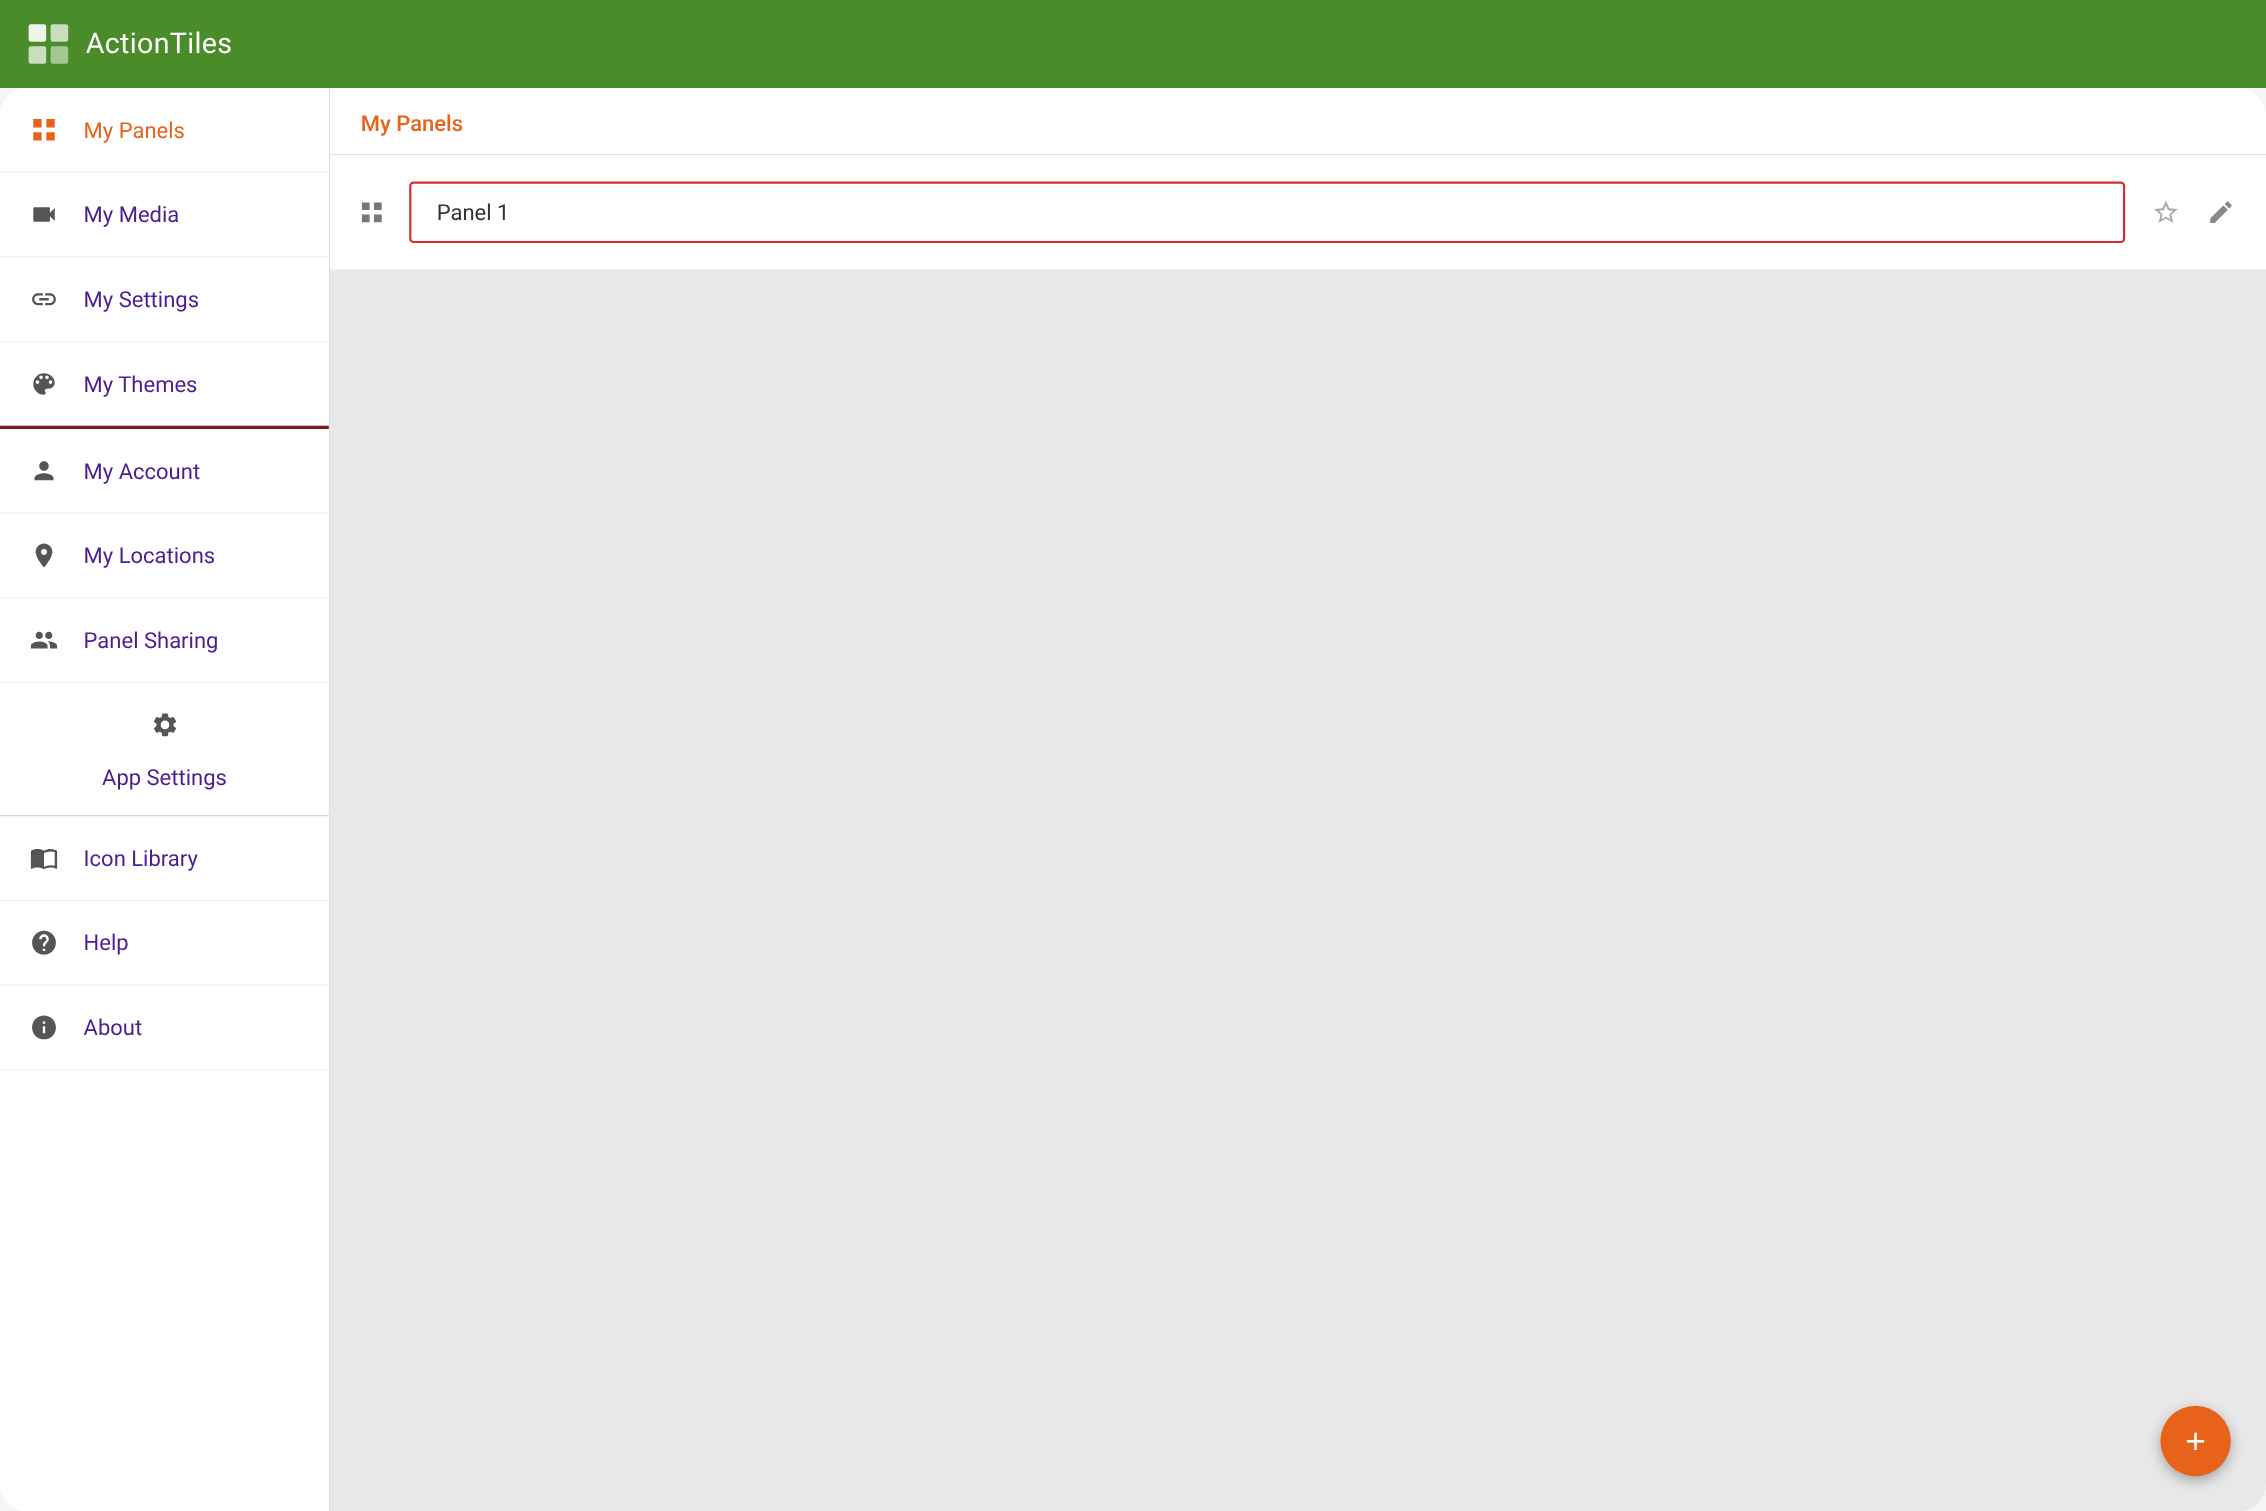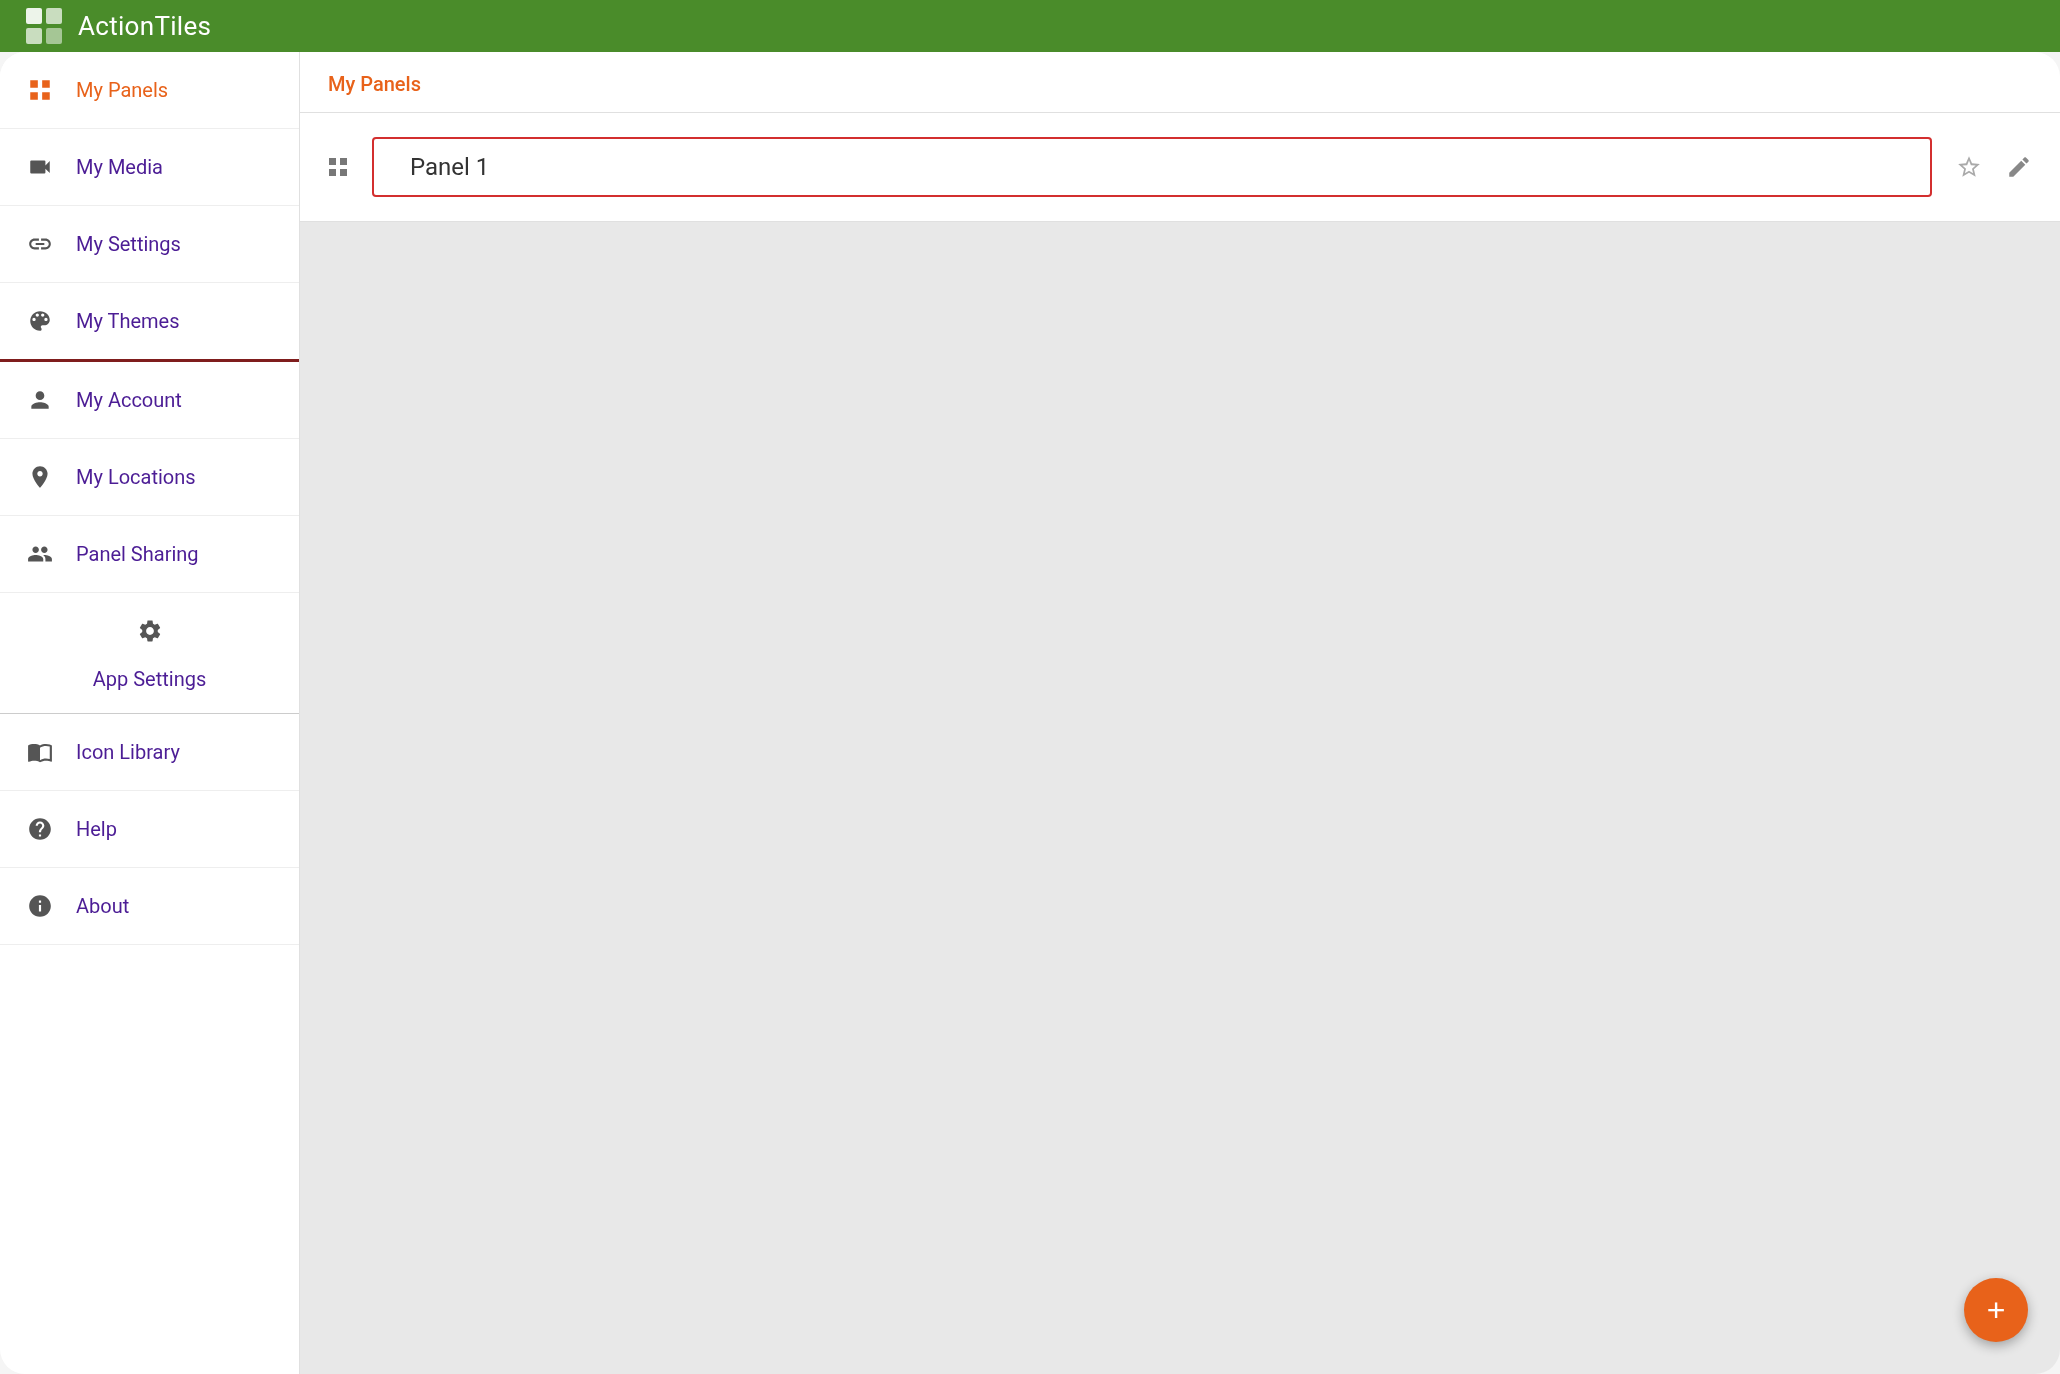--- a/index.html
+++ b/index.html
@@ -1,21 +1,21 @@
 <!DOCTYPE html>
 <html><head>
   <meta charset="utf-8">
   <style>
     * { box-sizing: border-box; margin: 0; padding: 0; }
     body { font-family: 'Roboto', Arial, sans-serif; background: #f5f5f5; display: flex; flex-direction: column; height: 100vh; overflow: hidden; }
 
     
     .app-header {
       background: #4a8c2a;
-      height: 52px;
+      height: 80px;
       display: flex;
       align-items: center;
       padding: 15px 24px;
       flex-shrink: 0;
     }
     .app-header-logo {
       display: flex;
       align-items: center;
       gap: 14px;
     }
@@ -115,22 +115,22 @@
       font-size: 22px;
       width: 36px;
       display: flex;
       align-items: center;
       justify-content: center;
     }
     .panel-name-box {
       flex: 1;
       border: 2px solid #d32f2f;
       border-radius: 4px;
-      padding: 14px 36px;
-      font-size: 24px;
+      padding: 14px 23px;
+      font-size: 20px;
       color: #333;
       background: white;
     }
     .panel-actions {
       display: flex;
       gap: 8px;
       align-items: center;
     }
     .panel-action-btn {
       background: none;

